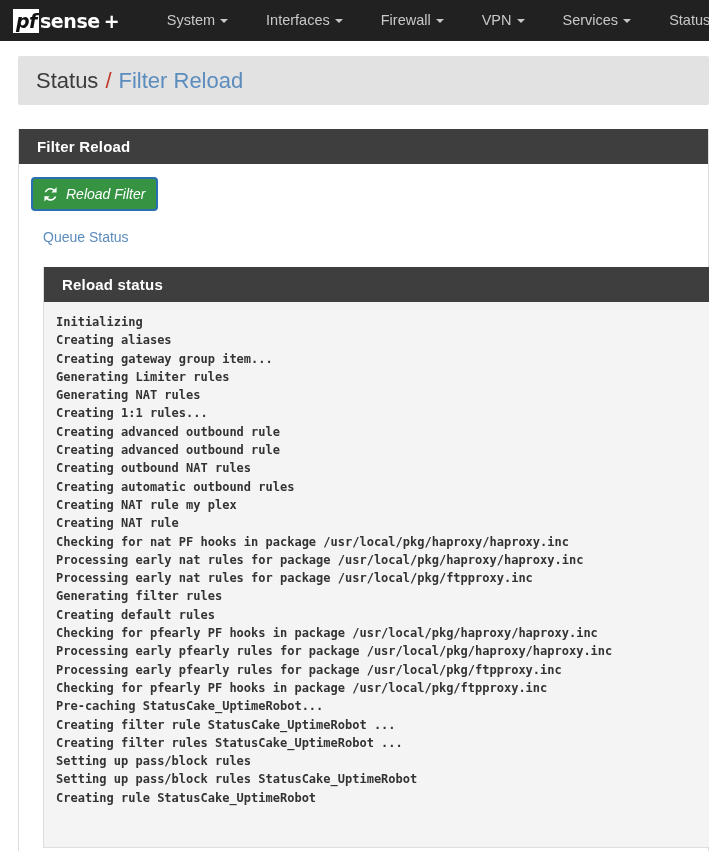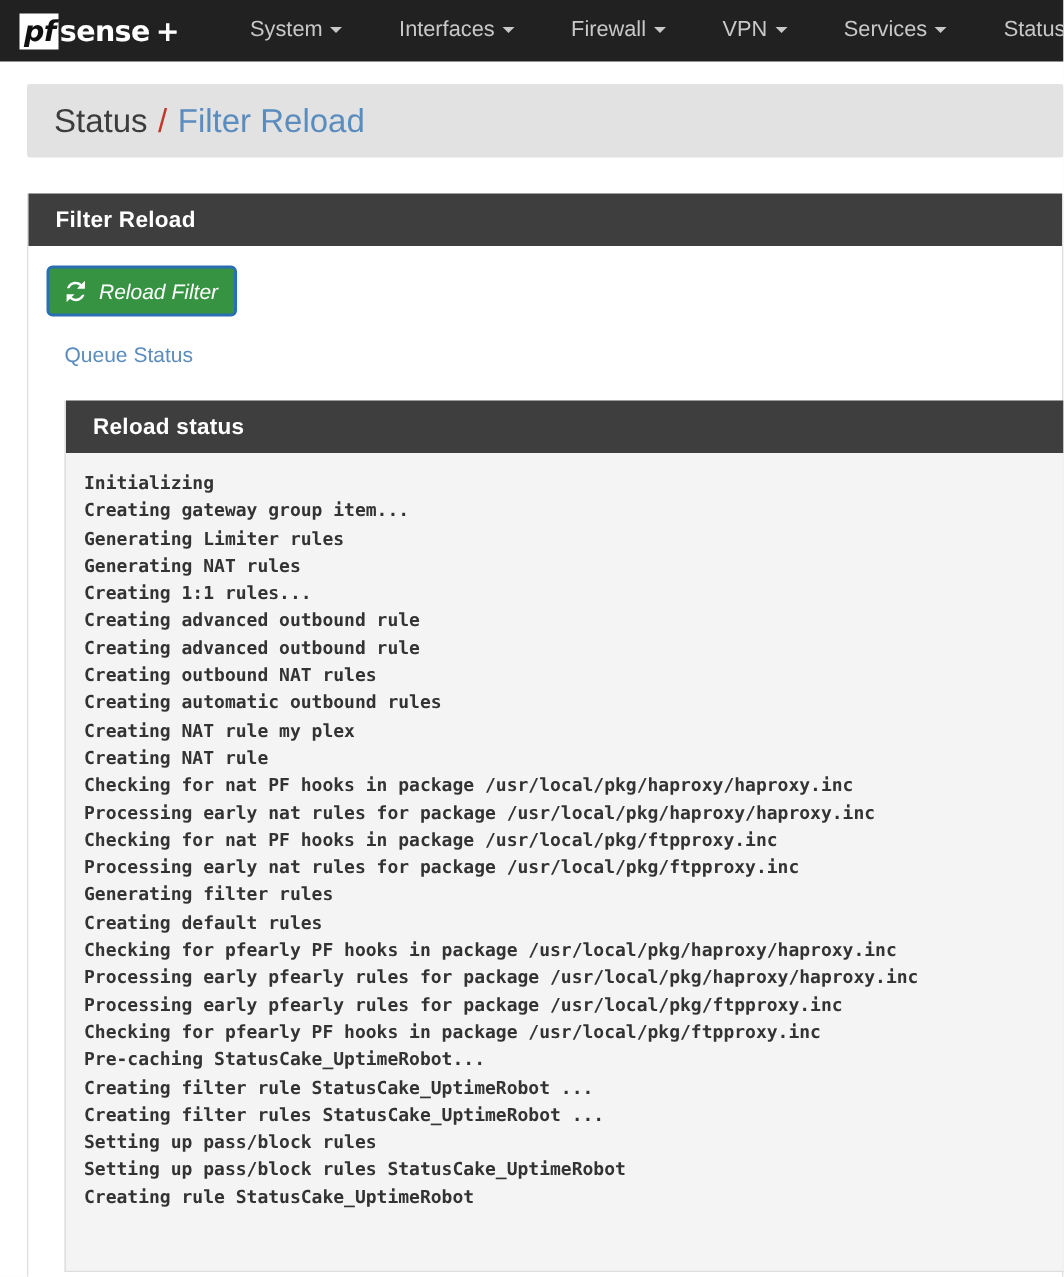--- a/index.html
+++ b/index.html
@@ -227,33 +227,33 @@
 
     <div class="queue-link-wrap">
       <a class="queue-link" href="#">Queue Status</a>
     </div>
 
     
     <div class="panel-inner">
       <div class="panel-heading">Reload status</div>
       <div class="log-body" id="log-body">
           <div class="log-line">Initializing</div>
+          <div class="log-line">Creating aliases</div>
           <div class="log-line">Creating gateway group item...</div>
           <div class="log-line">Generating Limiter rules</div>
           <div class="log-line">Generating NAT rules</div>
           <div class="log-line">Creating 1:1 rules...</div>
           <div class="log-line">Creating advanced outbound rule</div>
           <div class="log-line">Creating advanced outbound rule</div>
           <div class="log-line">Creating outbound NAT rules</div>
           <div class="log-line">Creating automatic outbound rules</div>
           <div class="log-line">Creating NAT rule my plex</div>
           <div class="log-line">Creating NAT rule</div>
           <div class="log-line">Checking for nat PF hooks in package /usr/local/pkg/haproxy/haproxy.inc</div>
           <div class="log-line">Processing early nat rules for package /usr/local/pkg/haproxy/haproxy.inc</div>
-          <div class="log-line">Checking for nat PF hooks in package /usr/local/pkg/ftpproxy.inc</div>
           <div class="log-line">Processing early nat rules for package /usr/local/pkg/ftpproxy.inc</div>
           <div class="log-line">Generating filter rules</div>
           <div class="log-line">Creating default rules</div>
           <div class="log-line">Checking for pfearly PF hooks in package /usr/local/pkg/haproxy/haproxy.inc</div>
           <div class="log-line">Processing early pfearly rules for package /usr/local/pkg/haproxy/haproxy.inc</div>
           <div class="log-line">Processing early pfearly rules for package /usr/local/pkg/ftpproxy.inc</div>
           <div class="log-line">Checking for pfearly PF hooks in package /usr/local/pkg/ftpproxy.inc</div>
           <div class="log-line">Pre-caching StatusCake_UptimeRobot...</div>
           <div class="log-line">Creating filter rule StatusCake_UptimeRobot ...</div>
           <div class="log-line">Creating filter rules StatusCake_UptimeRobot ...</div>

